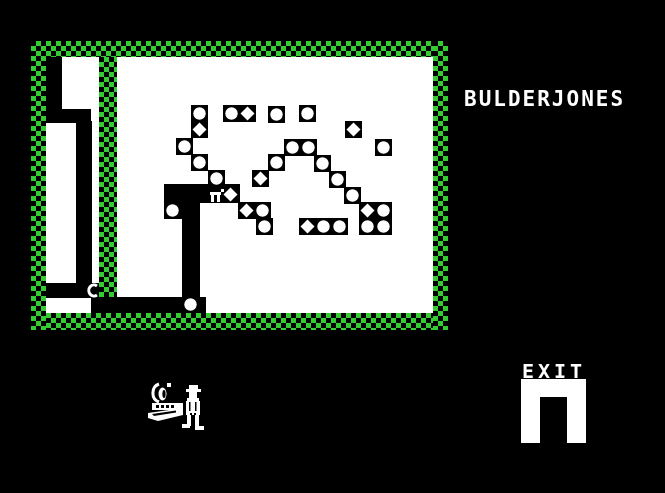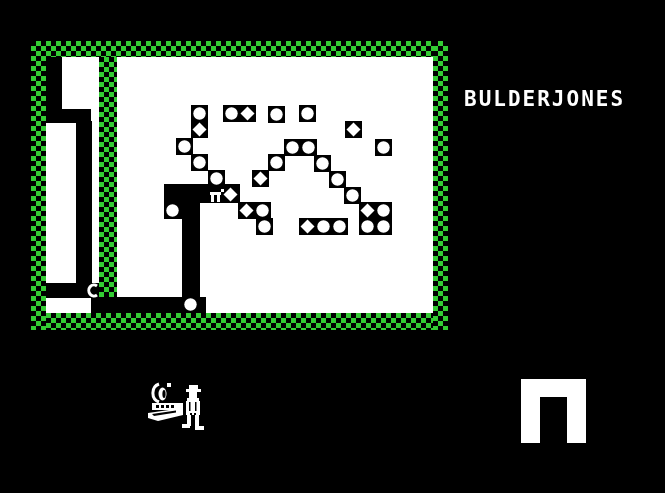--- a/index.html
+++ b/index.html
@@ -252,17 +252,18 @@
 
       <rect x="41" y="35" width="4" height="11" fill="#fff"></rect>
       <rect x="36" y="44" width="8" height="4" fill="#fff"></rect>
       <rect x="49" y="35" width="4" height="13" fill="#fff"></rect>
       <rect x="49" y="46" width="9" height="4" fill="#fff"></rect>
     </svg>
   </div>
 
   <div class="abs" id="game-title" style="left:464px;top:87px;">BULDERJONES</div>
 
+  <div class="abs" id="exit-label" style="left:522px;top:359px;">EXIT</div>
   <div class="abs" id="exit-arch" style="position: absolute; left: 521px; top: 379px; width: 65px; height: 64px;">
     <div class="abs" id="exit-opening" style="position: absolute; left: 19px; top: 18px; width: 27px; height: 46px;"></div>
   </div>
 
 </div>
 
 </body></html>

